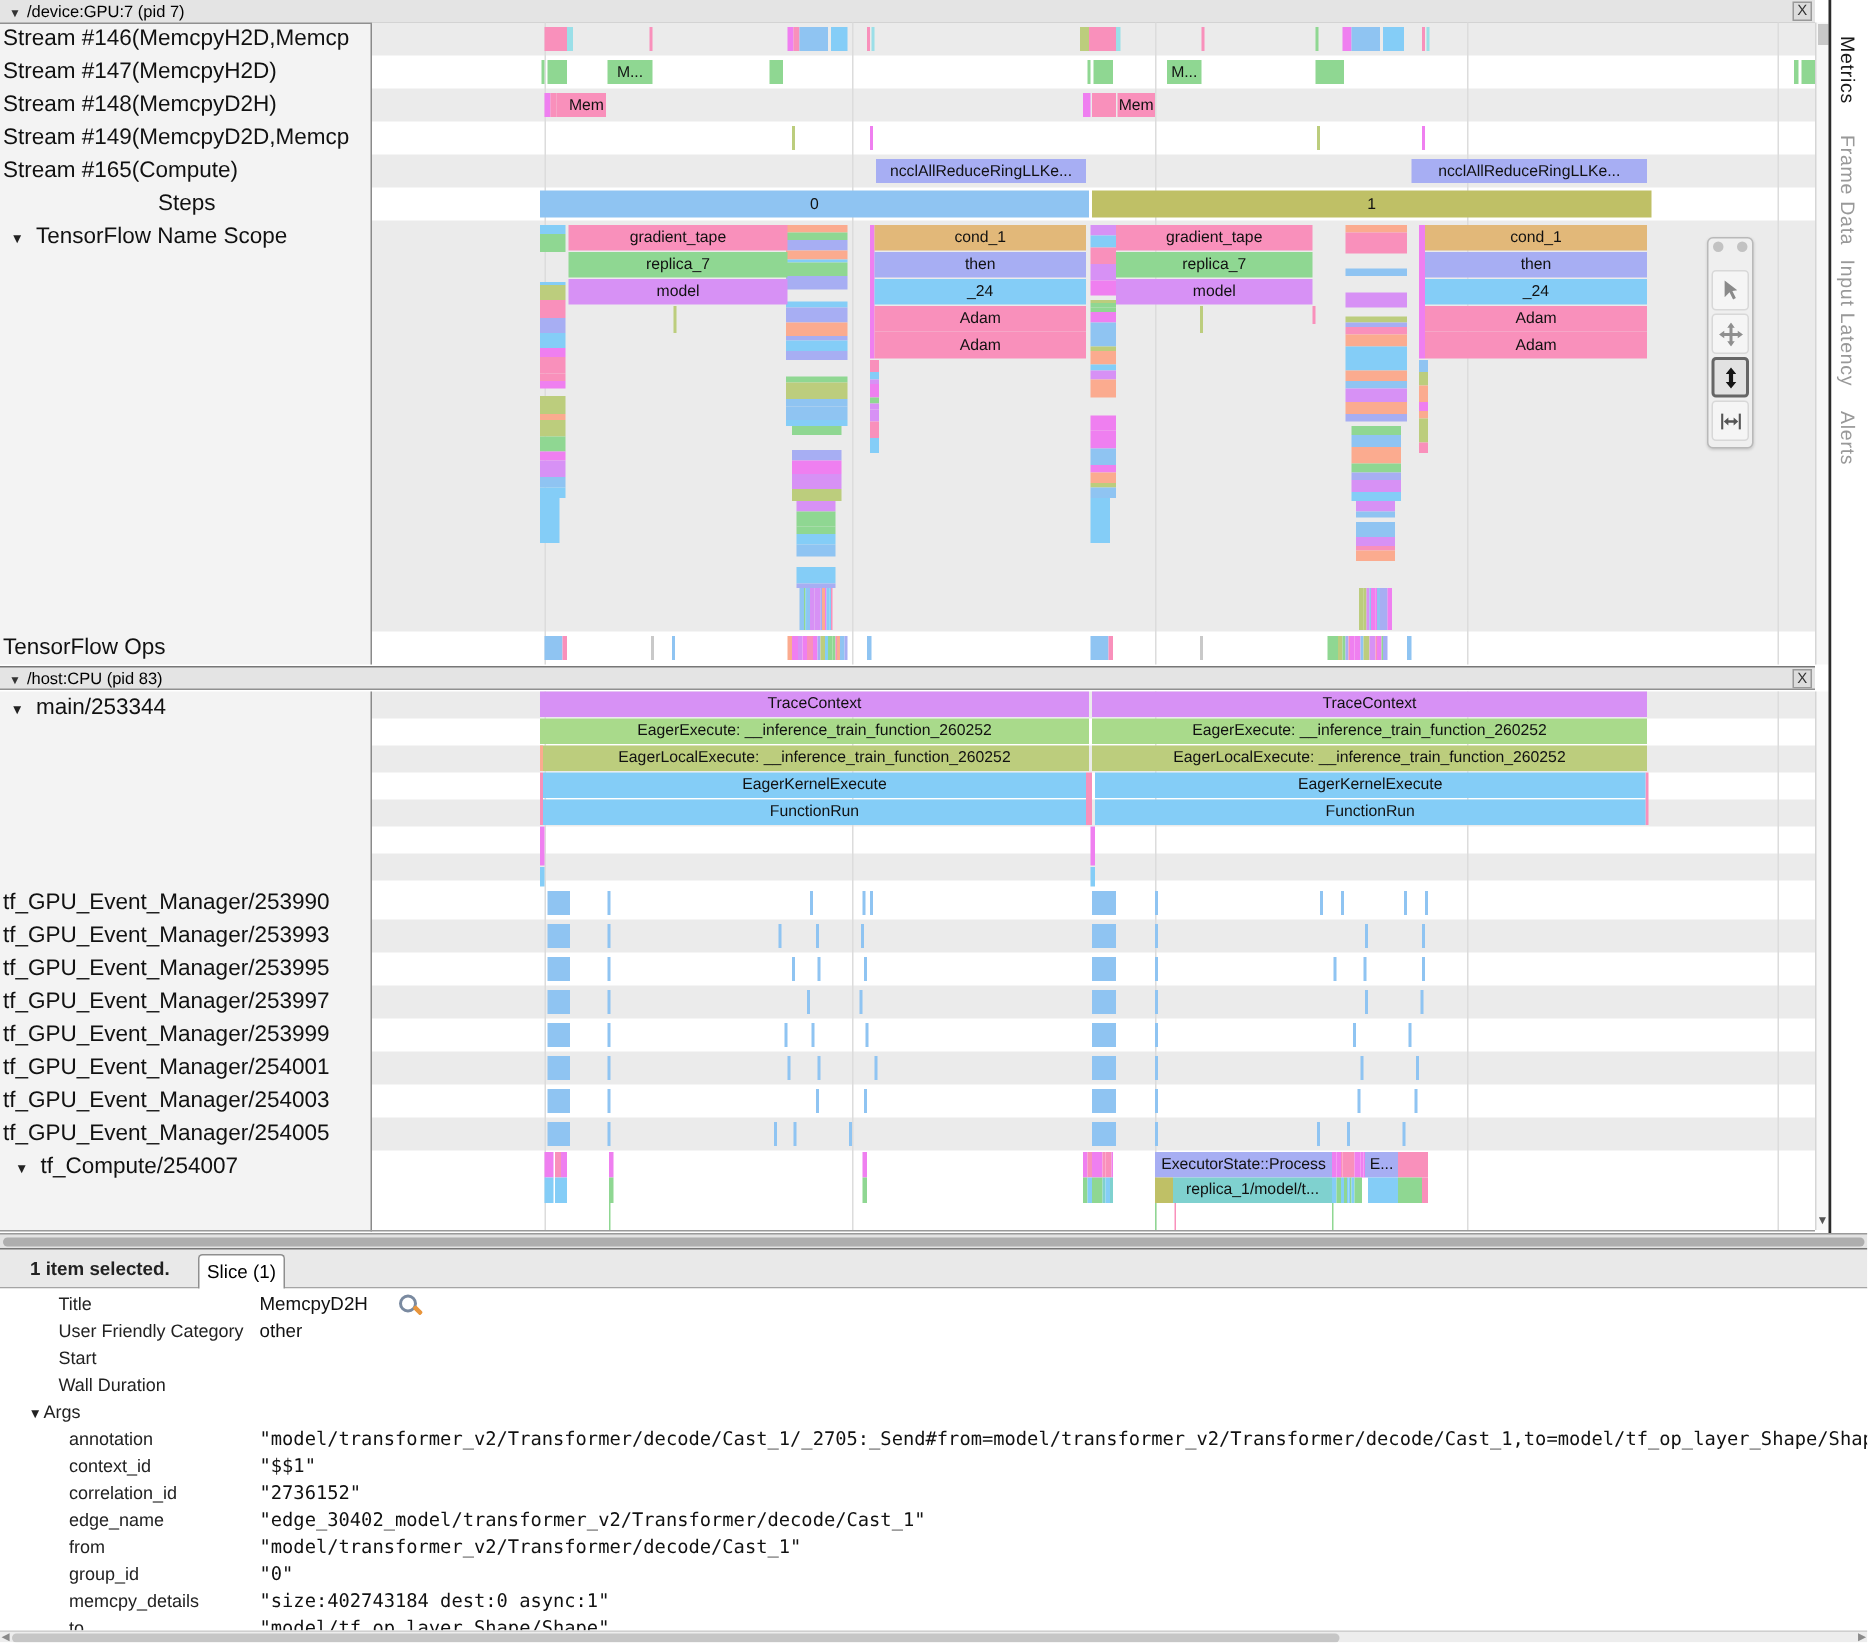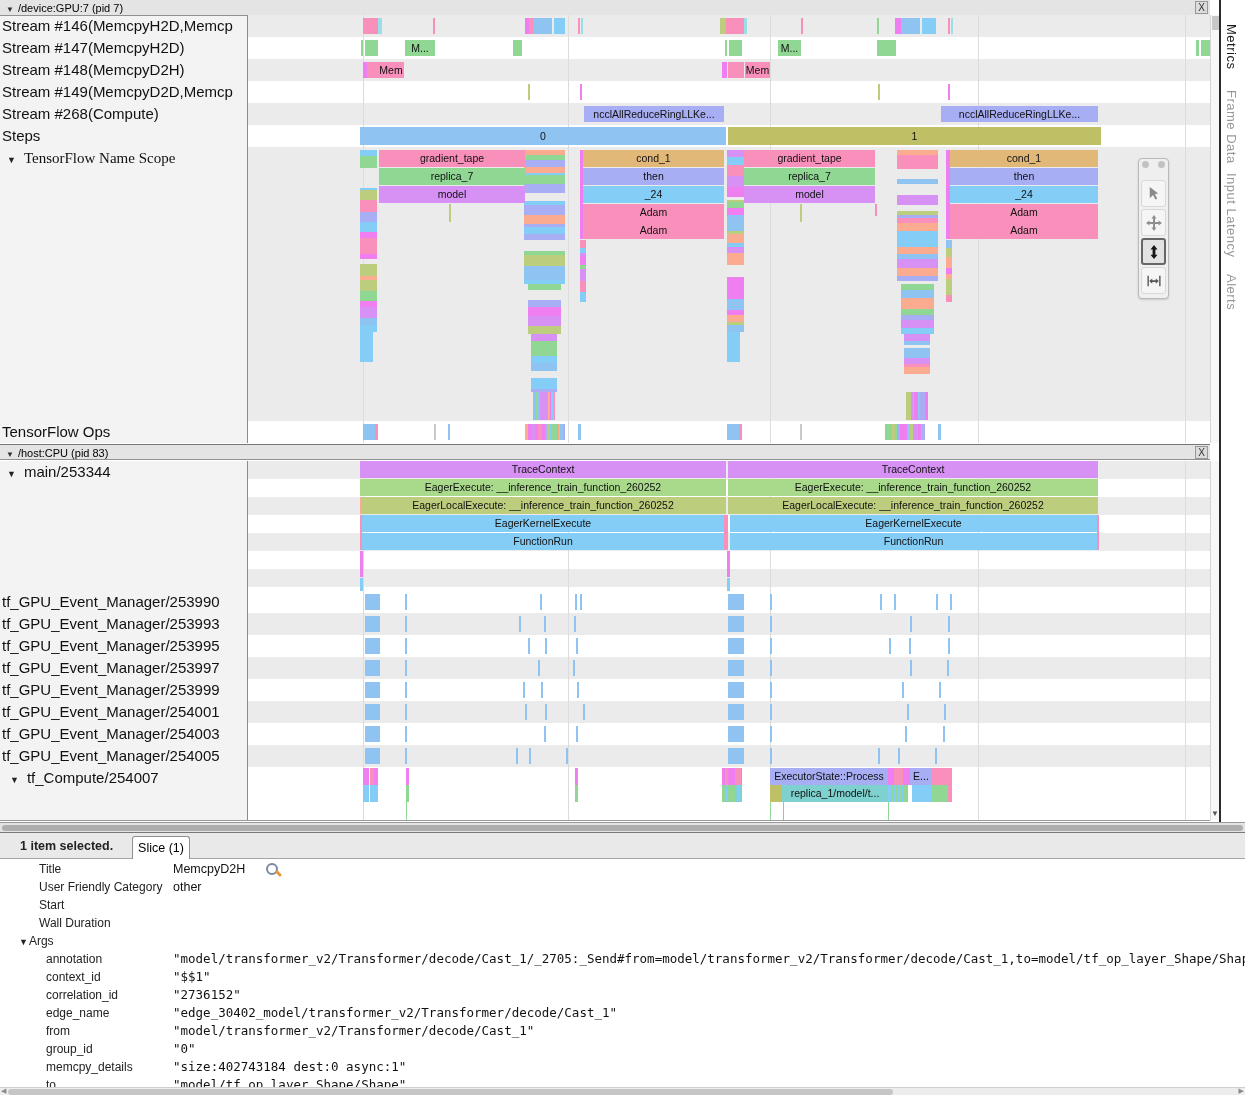--- a/index.html
+++ b/index.html
@@ -329,23 +329,23 @@
       <div class="bar" style="left: 739px; top: 424px; width: 3px; height: 16px; background: rgb(249, 144, 187); line-height: 16px;"></div>
       <div class="bar" style="left: 800px; top: 424px; width: 2px; height: 16px; background: rgb(201, 201, 201); line-height: 16px;"></div>
       <div class="bar" style="left: 938px; top: 424px; width: 3px; height: 16px; background: rgb(143, 196, 242); line-height: 16px;"></div>
     </div>
   <div class="label-col" style="top:16px;height:427px;"></div>
   <div id="gpu-labels" style="position: absolute; left: 0px; top: 0px; width: 1245px; height: 1095px; pointer-events: none;">
       <div class="track-label" style="top: 15px; height: 22px; line-height: 22px;"><span>Stream #146(MemcpyH2D,Memcp</span></div>
       <div class="track-label" style="top: 37px; height: 22px; line-height: 22px;"><span>Stream #147(MemcpyH2D)</span></div>
       <div class="track-label" style="top: 59px; height: 22px; line-height: 22px;"><span>Stream #148(MemcpyD2H)</span></div>
       <div class="track-label" style="top: 81px; height: 22px; line-height: 22px;"><span>Stream #149(MemcpyD2D,Memcp</span></div>
-      <div class="track-label" style="top: 103px; height: 22px; line-height: 22px;"><span>Stream #268(Compute)</span></div>
-      <div class="track-label" style="top: 125px; height: 22px; line-height: 22px;"><span>Steps</span></div>
-      <div class="track-label" style="top: 147px; height: 22px; line-height: 22px; font-family: Liberation Serif, serif;"><span class="tri">▼</span><span>TensorFlow Name Scope</span></div>
+      <div class="track-label" style="top: 103px; height: 22px; line-height: 22px;"><span>Stream #165(Compute)</span></div>
+      <div class="track-label" style="top: 125px; height: 22px; line-height: 22px; text-align: center;"><span>Steps</span></div>
+      <div class="track-label" style="top: 147px; height: 22px; line-height: 22px;"><span class="tri">▼</span><span>TensorFlow Name Scope</span></div>
       <div class="track-label" style="top: 421px; height: 22px; line-height: 22px;"><span>TensorFlow Ops</span></div>
     </div>
   <div id="gpu-scroll">
       <div class="thumb"></div>
     </div>
 
   <div id="tools">
     <div class="grip"></div>
     <div class="tool-btn">
       <svg width="15" height="15" viewBox="0 0 16 16">

